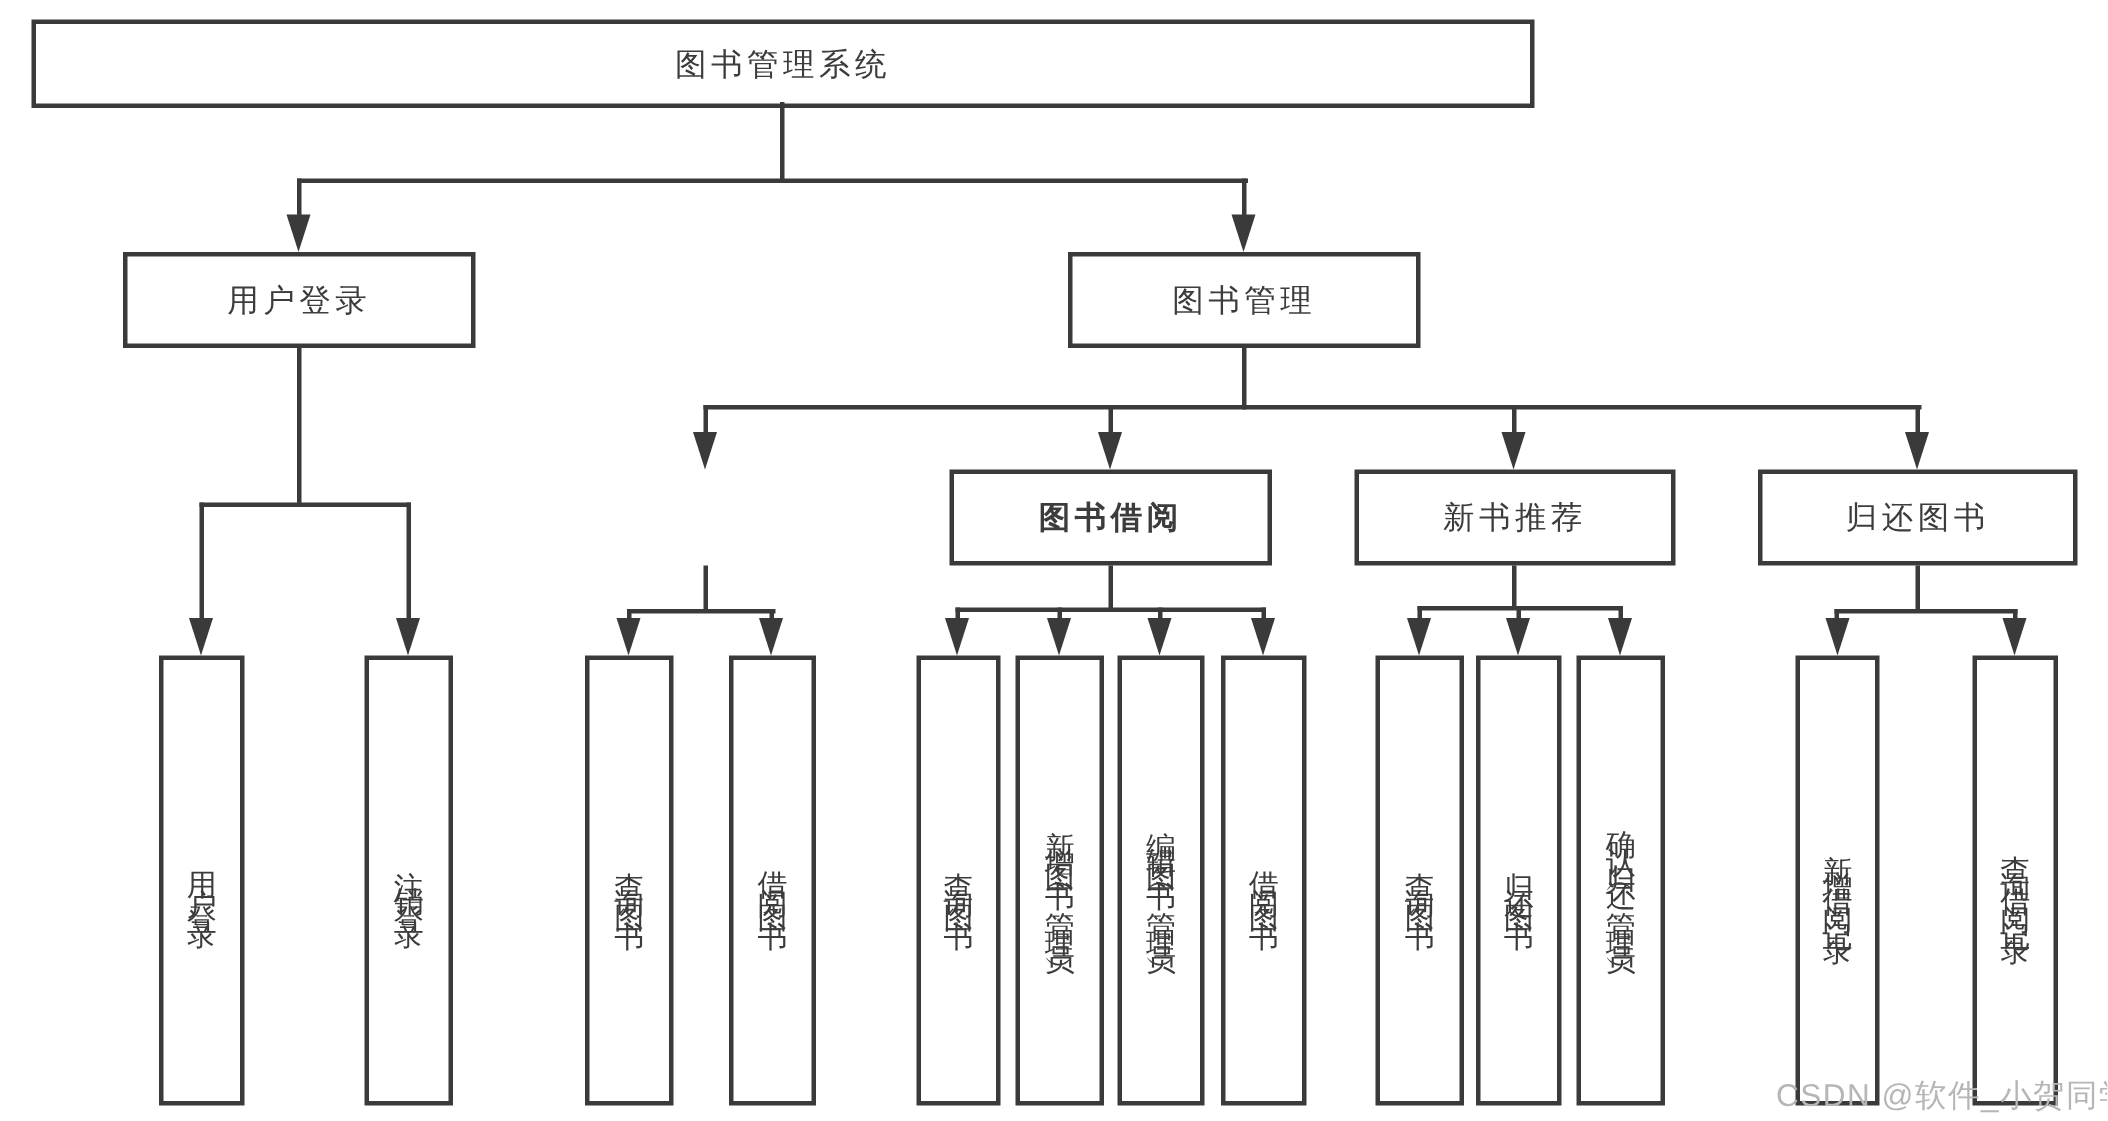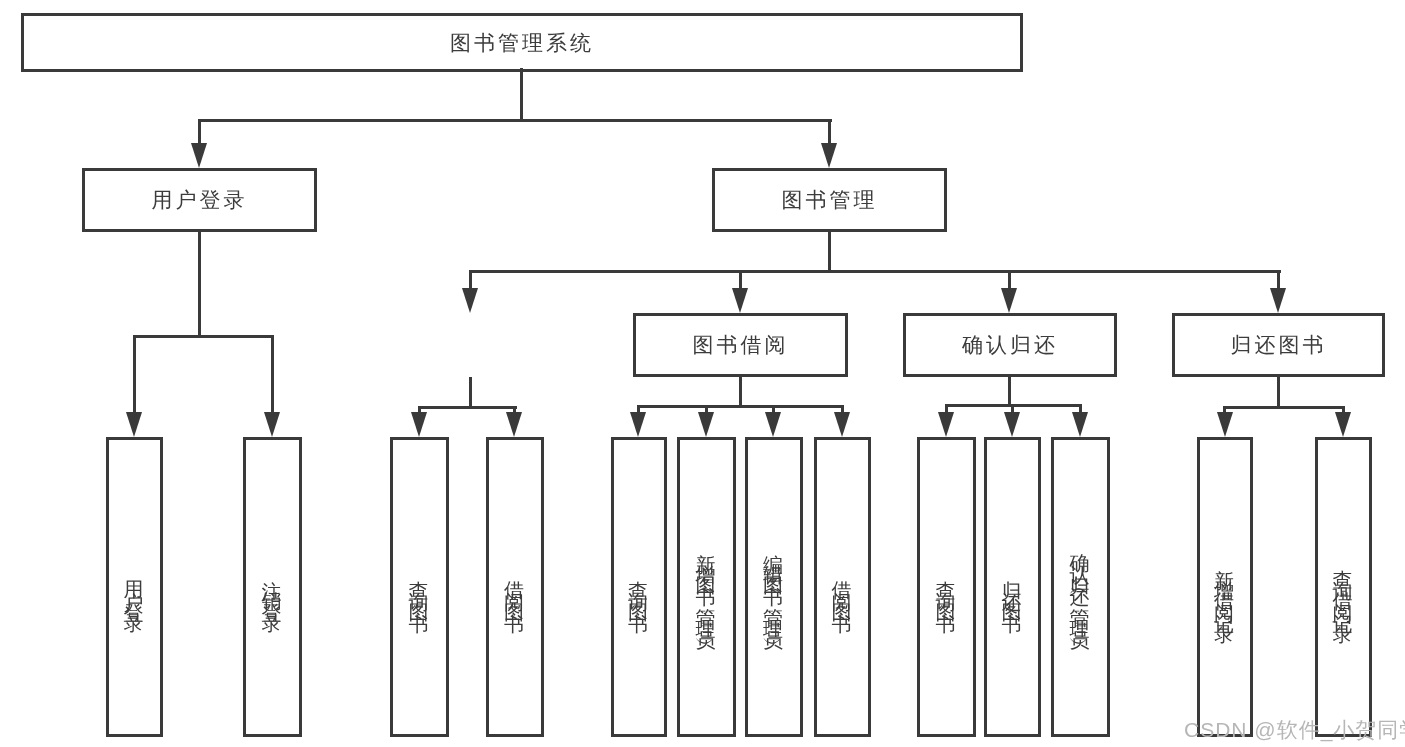--- a/index.html
+++ b/index.html
@@ -57,26 +57,26 @@
 
   <div class="box h" style="left:82px; top:168px; width:235px; height:64px;">
     <span>用户登录</span>
   </div>
 
   <div class="box h" style="left:712px; top:168px; width:235px; height:64px;">
     <span>图书管理</span>
   </div>
 
 
-  <div class="box h" style="left:633px; top:313px; width:215px; height:64px;">
+  <div class="box h" style="left:633px; top:313px; width:215px; height:64px;font-weight:bold;">
     <span>图书借阅</span>
   </div>
 
   <div class="box h" style="left:903px; top:313px; width:214px; height:64px;">
-    <span>确认归还</span>
+    <span>新书推荐</span>
   </div>
 
   <div class="box h" style="left:1172px; top:313px; width:213px; height:64px;">
     <span>归还图书</span>
   </div>
 
   <div class="box v" style="left:106px; top:437px; width:57px; height:300px;">
     <span>用户登录</span>
   </div>
 

